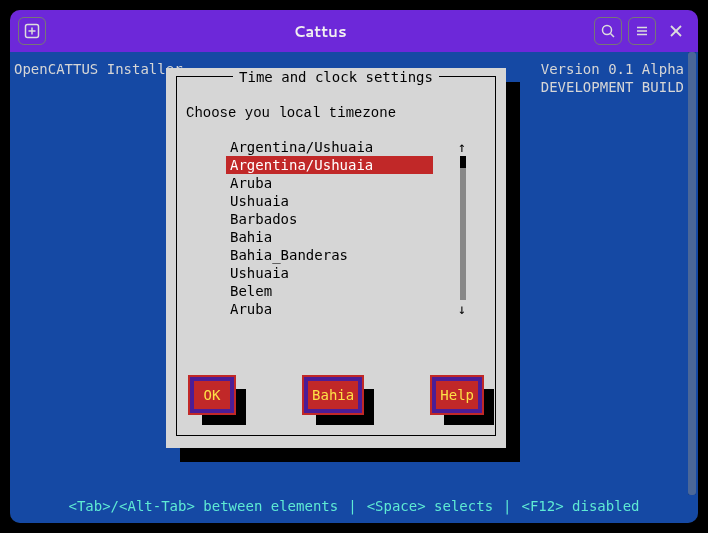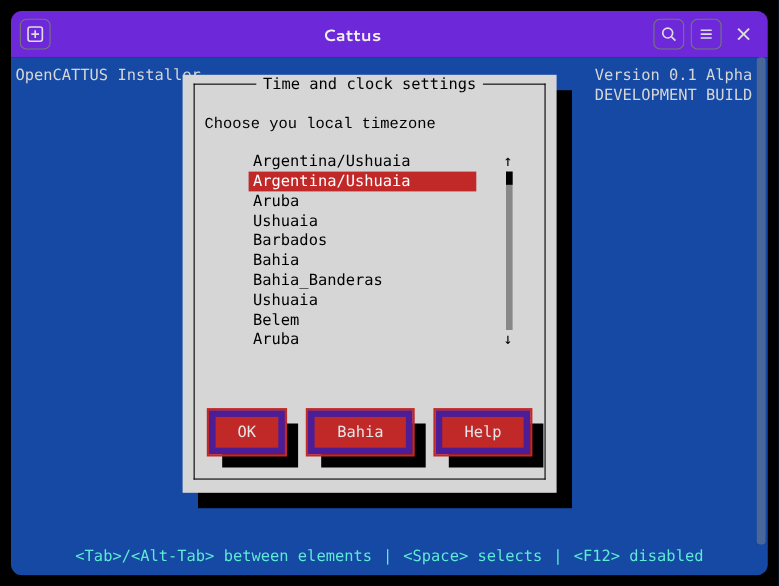--- a/index.html
+++ b/index.html
@@ -123,24 +123,24 @@
   .btnshadow{
     position:relative;
   }
   .btnshadow::after{
     content:""; position:absolute; left:12px; top:12px;
     width:100%; height:100%;
     background:#000; z-index:0;
   }
   .tui-btn{
     position:relative; z-index:1;
-    background:#c12828; color:#e5e5e5;
-    border:6px solid #4c1d95;
+    background:#c12828; color:#fde047;
+    border:4px solid #4c1d95;
     outline:2px solid #c12828;
-    padding:6px 20px;
+    padding:6px 4px;
     min-width:44px;
     text-align:center;
     cursor:pointer;
     font-family:inherit; font-size:inherit;
   }
   .footer{
     position:absolute; bottom:8px; left:14px; right:14px;
     color:#5eead4;
     display:flex; gap:10px; justify-content:center;
     white-space:pre;

